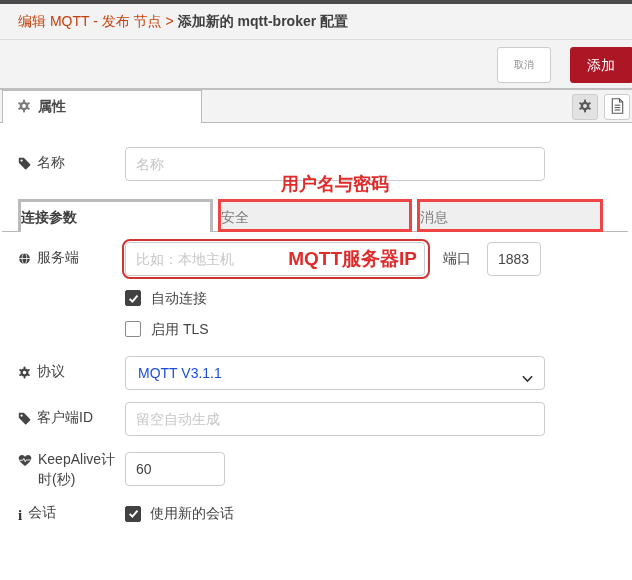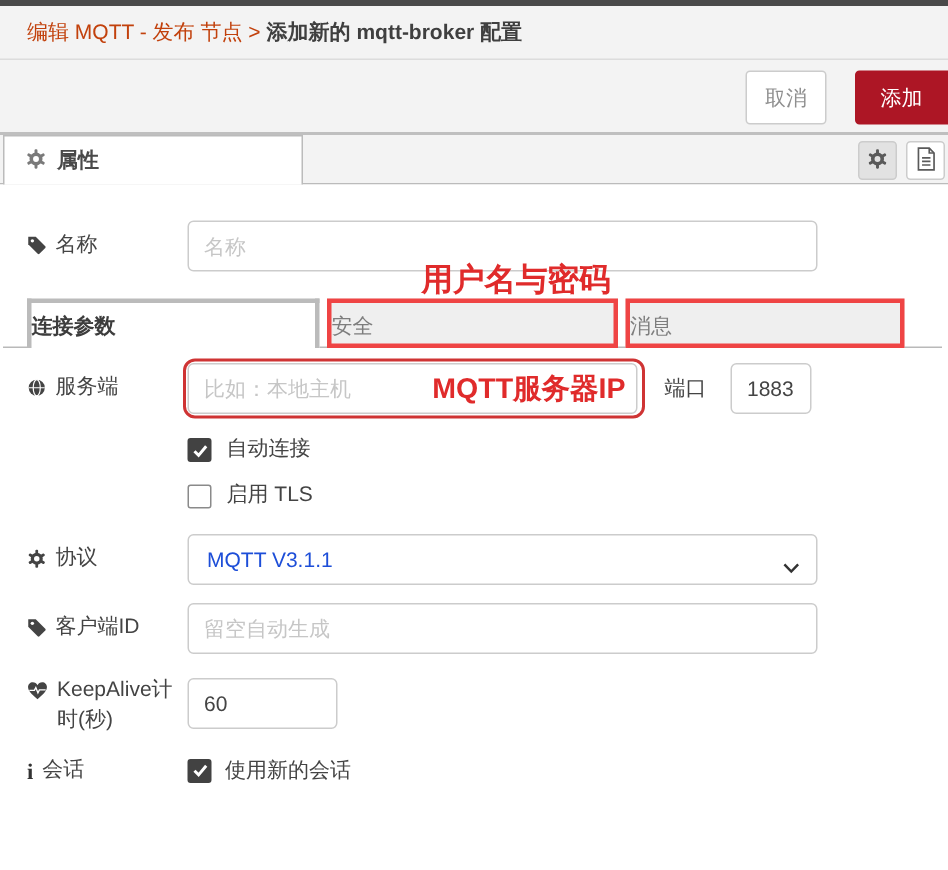--- a/index.html
+++ b/index.html
@@ -13,21 +13,21 @@
     background:#f3f3f3; padding:9px 18px 8px 18px; border-bottom:1px solid #dcdcdc;
   }
   .header .crumb { color:#c2410c; }
   .header .title { color:#3f3f3f; font-weight:bold; margin-left:4px; }
   .btnrow {
     background:#f3f3f3; height:50px; position:relative; border-bottom:2px solid #bfbfbf;
   }
   .btn-cancel {
     position:absolute; right:81px; top:7px; width:54px; height:36px;
     background:#fff; border:1px solid #ccc; border-radius:3px;
-    color:#8f8f8f; font-size:14px; text-align:center; line-height:34px; cursor:pointer;
+    color:#8f8f8f; font-size:10px; text-align:center; line-height:34px; cursor:pointer;
   }
   .btn-add {
     position:absolute; right:0; top:7px; width:62px; height:36px;
     background:#AD1625; border:1px solid #AD1625; border-radius:3px 0 0 3px;
     color:#fff; font-size:14px; text-align:center; line-height:34px; cursor:pointer;
   }
   .tabbar {
     background:#f3f3f3; height:33px; position:relative; border-bottom:1px solid #bbb;
   }
   .tab-props {
@@ -78,21 +78,21 @@
     position:absolute; left:-3px; top:-3px; right:-5px; bottom:-3px;
     border:2px solid #cf3434; border-radius:8px; pointer-events:none;
   }
   .red-ip {
     position:absolute; right:8px; top:50%; transform:translateY(-50%);
     color:#e02b2b; font-size:19px; font-weight:bold; pointer-events:none; white-space:nowrap;
   }
   .port-lbl { margin-left:18px; color:#444; }
   .tb-port { width:54px; margin-left:16px; }
   
-  .chkrow { margin-left:107px; margin-top:14px; display:flex; align-items:flex-end; gap:10px; }
+  .chkrow { margin-left:107px; margin-top:14px; display:flex; align-items:flex-start; gap:10px; }
   .chkrow.second { margin-top:13px; }
   .cb {
     width:16px; height:16px; border:1px solid #8a8a8a; border-radius:2px; background:#fff;
     display:flex; align-items:center; justify-content:center; cursor:pointer;
   }
   .cb .tick { display:none; }
   .cb.checked { background:#424242; border-color:#424242; }
   .cb.checked .tick { display:block; }
   
   .row-proto { margin-top:17px; }
@@ -103,21 +103,21 @@
   .sel .chev { position:absolute; right:11px; top:13px; }
   .row-cid { margin-top:12px; }
   .row-ka { margin-top:13px; }
   .tb-ka { width:100px; }
   .row-sess { margin-top:12px; }
   .sess-opt { display:flex; align-items:center; gap:9px; }
   .info-i { font-family:"Liberation Serif",serif; font-weight:bold; font-size:15px; color:#333; margin-top:1px; }
   
   .anno-user {
     position:absolute; left:281px; top:172px; color:#e02b2b;
-    font-size:21px; font-weight:bold; z-index:5; pointer-events:none; white-space:nowrap;
+    font-size:18px; font-weight:bold; z-index:5; pointer-events:none; white-space:nowrap;
   }
 </style>
 </head>
 <body>
 
 <div class="topbar"></div>
 
 <div class="header">
   <span class="crumb">编辑 MQTT - 发布 节点 &gt;</span><span class="title">添加新的 mqtt-broker 配置</span>
 </div>

